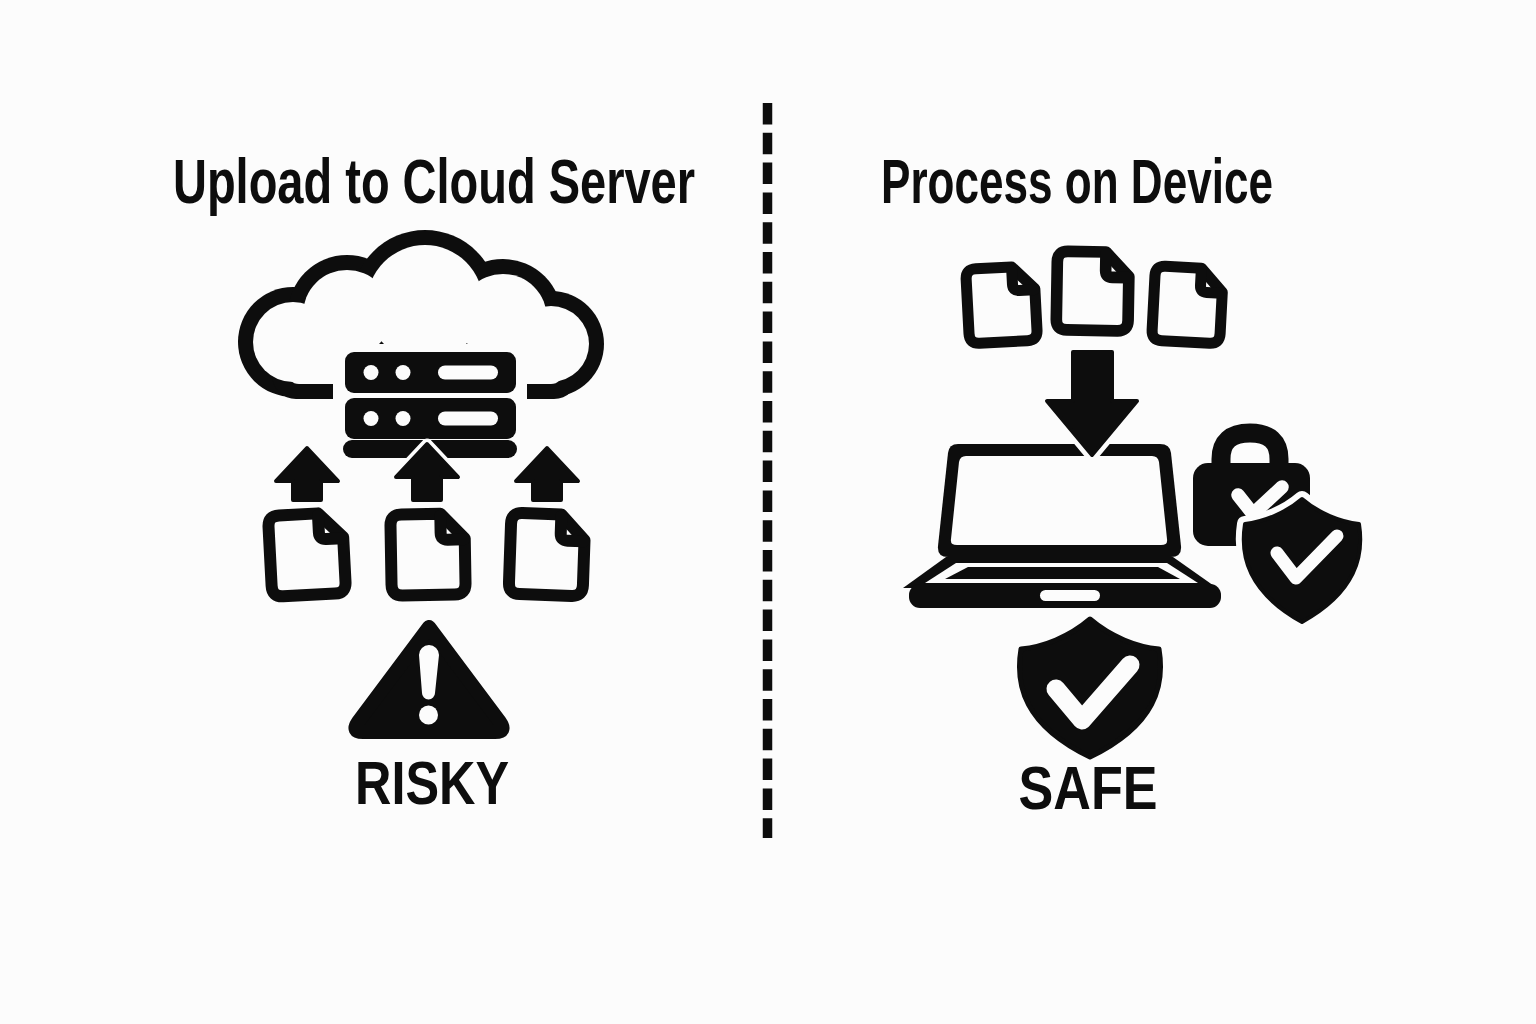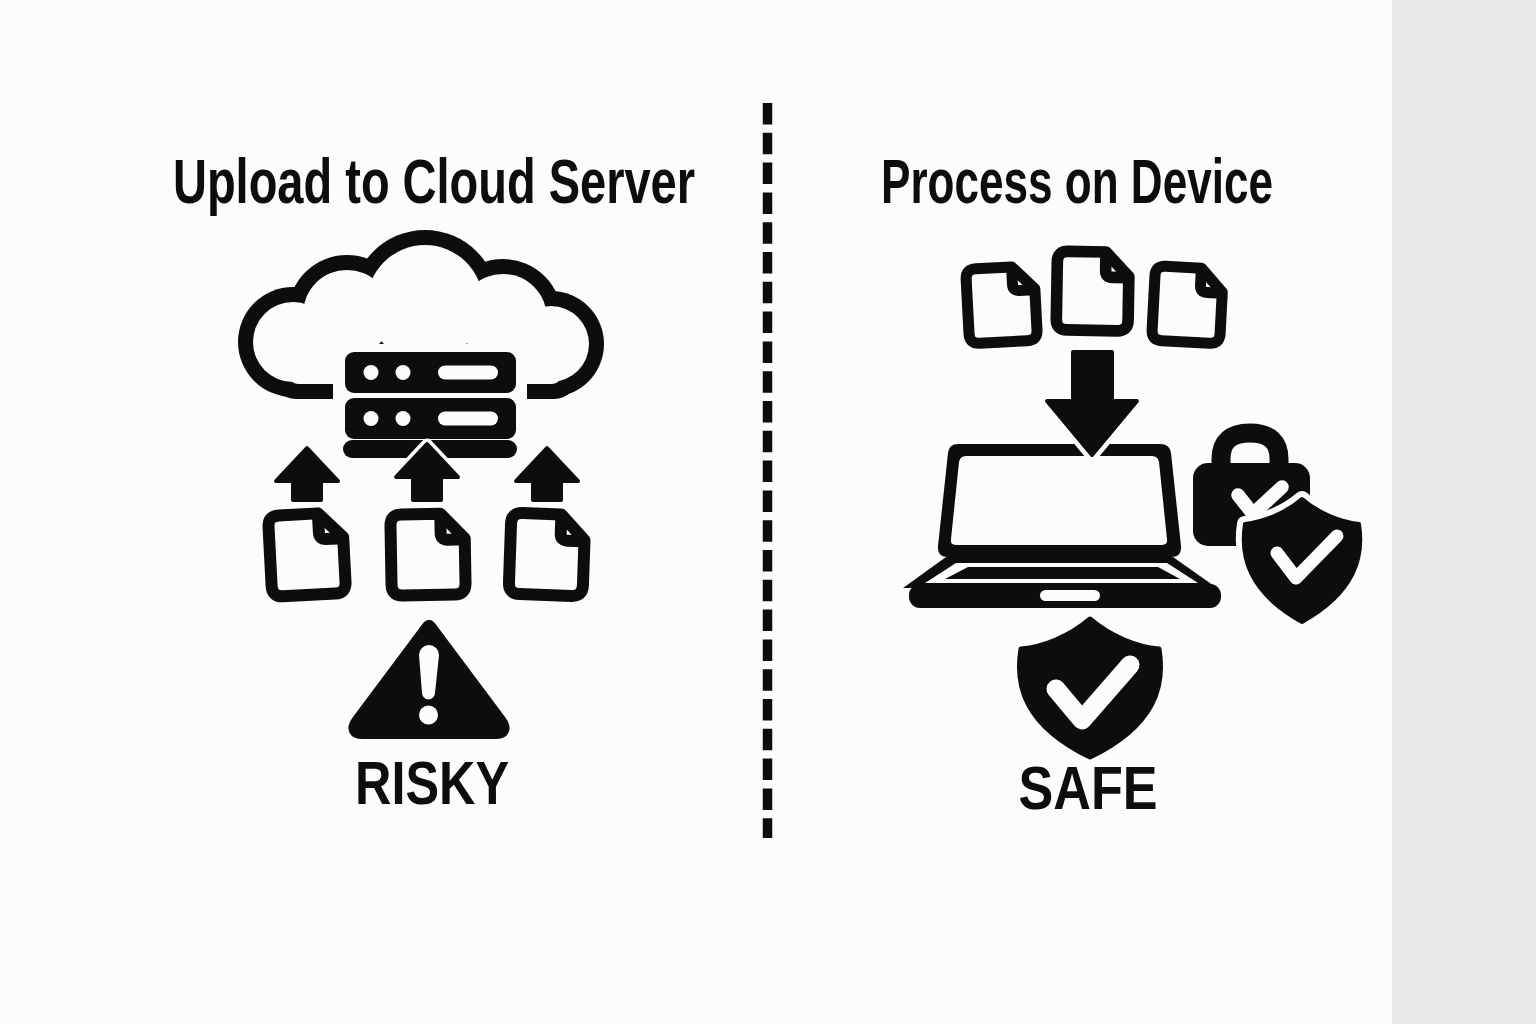--- a/index.html
+++ b/index.html
@@ -1,19 +1,19 @@
 <!DOCTYPE html>
 <html style="--background: #fcfcfc; --ink: #0d0d0d;"><head>
 <meta charset="utf-8">
 <style>
   :root { --background:#fcfcfc; --ink:#0d0d0d; }
   html,body { margin:0; padding:0; }
   body { background:#e8e8e8; font-family:"Liberation Sans","DejaVu Sans",sans-serif; }
   .canvas {
-    position:relative; width:1392px; height:1024px;
+    position:relative; width:1536px; height:1024px;
     background:var(--background); overflow:hidden;
   }
   .canvas svg { position:absolute; inset:0; display:block; }
   .fi { fill:var(--ink); }
   .fp { fill:var(--background); }
   .nf { fill:none; }
   .si { stroke:var(--ink); }
   .sp { stroke:var(--background); }
   .rj { stroke-linejoin:round; stroke-linecap:round; }
   text.label {

